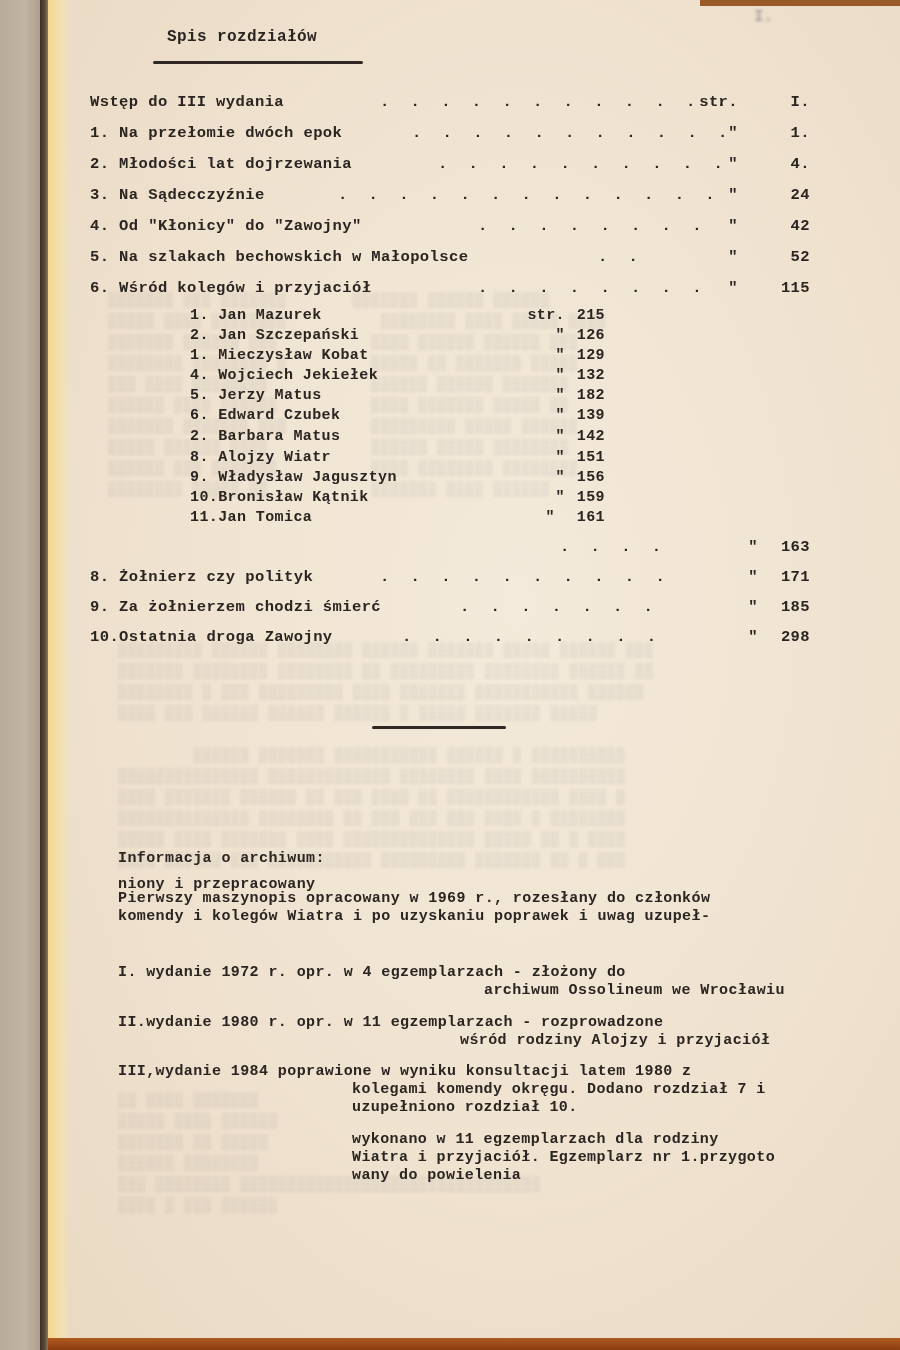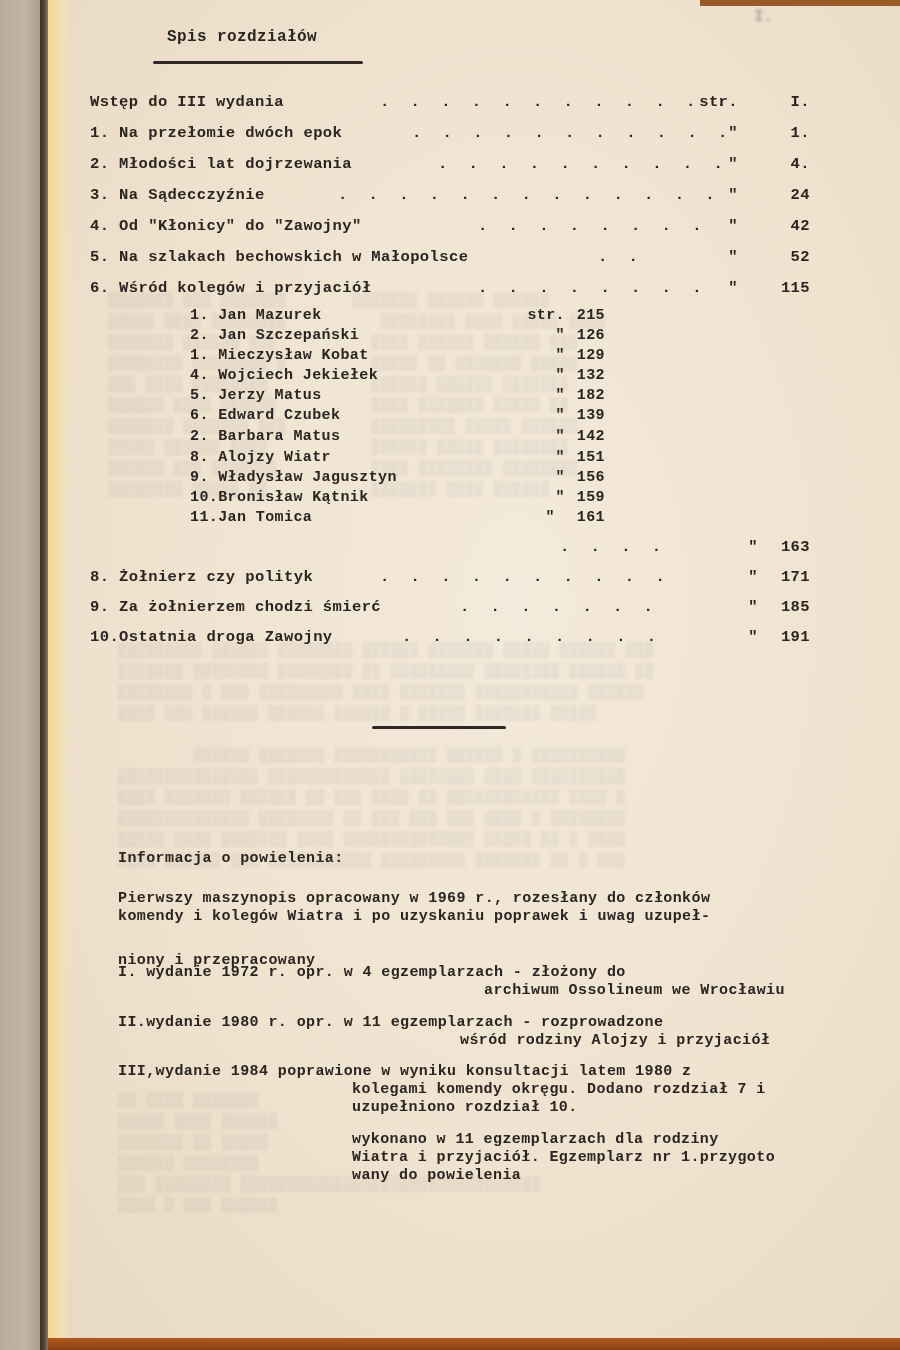--- a/index.html
+++ b/index.html
@@ -230,30 +230,30 @@
 <div class="toc-row" style="top:598px;">
   <span class="tw lbl">9. Za żołnierzem chodzi śmierć</span>
   <span class="dots" style="left:370px;">. . . . . . .</span>
   <span class="tw str" style="left:620px;">"</span>
   <span class="tw pg">185</span>
 </div>
 <div class="toc-row" style="top:628px;">
   <span class="tw lbl">10.Ostatnia droga Zawojny</span>
   <span class="dots" style="left:312px;">. . .  . . . . . .</span>
   <span class="tw str" style="left:620px;">"</span>
-  <span class="tw pg">191</span>
+  <span class="tw pg">298</span>
 </div>
 
 <div class="sep-rule"></div>
 
-<div class="tw info" style="left:118px;top:850px;">Informacja o powielenia:</div>
+<div class="tw info" style="left:118px;top:850px;">Informacja o archiwum:</div>
 
 <div class="tw info" style="left:118px;top:890px;">Pierwszy maszynopis opracowany w 1969 r., rozesłany do członków</div>
 <div class="tw info" style="left:118px;top:908px;">komendy i kolegów Wiatra i po uzyskaniu poprawek i uwag uzupeł-</div>
-<div class="tw info" style="left:118px;top:952px;">niony i przepracowany</div>
+<div class="tw info" style="left:118px;top:876px;">niony i przepracowany</div>
 
 <div class="tw info" style="left:118px;top:964px;">I. wydanie 1972 r. opr. w 4 egzemplarzach - złożony do</div>
 <div class="tw info" style="left:484px;top:982px;">archiwum Ossolineum we Wrocławiu</div>
 
 <div class="tw info" style="left:118px;top:1014px;">II.wydanie 1980 r. opr. w 11 egzemplarzach - rozprowadzone</div>
 <div class="tw info" style="left:460px;top:1032px;">wśród rodziny Alojzy i przyjaciół</div>
 
 <div class="tw info" style="left:118px;top:1063px;">III,wydanie 1984 poprawione w wyniku konsultacji latem 1980 z</div>
 <div class="tw info" style="left:352px;top:1081px;">kolegami komendy okręgu. Dodano rozdział 7 i</div>
 <div class="tw info" style="left:352px;top:1099px;">uzupełniono rozdział 10.</div>

